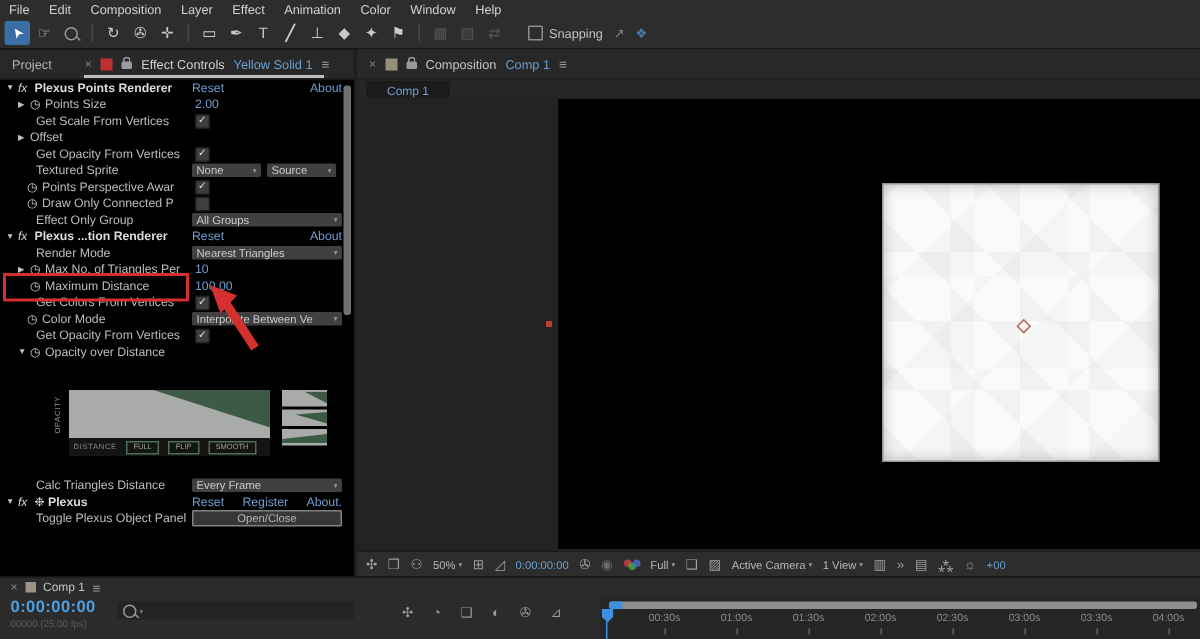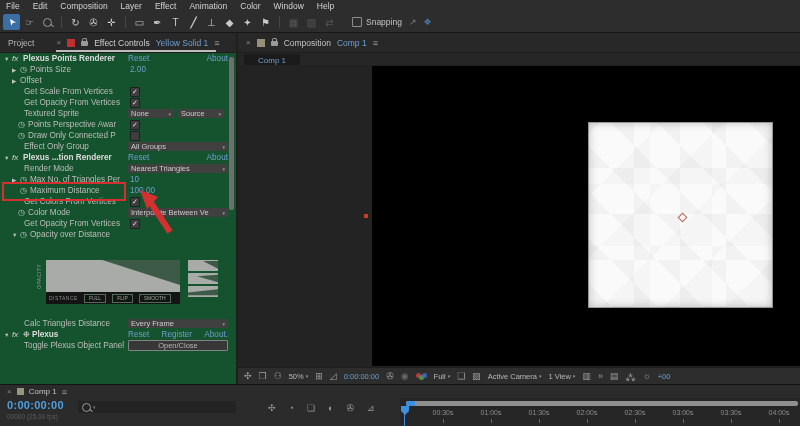--- a/index.html
+++ b/index.html
@@ -22,21 +22,21 @@
   .tool.disabled{color:#565656;}
   [data-name="selection-tool"] .tg{transform:rotate(-125deg);font-size:9px;}
   [data-name="brush-tool"] .tg{font-weight:bold;}
   .sep{width:1px;height:12px;background:#454545;margin:0 4px;}
   .snapping{display:flex;align-items:center;gap:4px;margin-left:14px;font-size:8.5px;color:#c2c2c2;}
   .cbx{width:8px;height:8px;border:1px solid #8f8f8f;border-radius:1px;background:transparent;}
   .snapicon{font-size:9px;color:#7d7d7d;margin-left:7px;}
   .snapicon.accent{color:#4a7ab0;}
 
   
-  .panel{position:absolute;background:#14532d;}
+  .panel{position:absolute;background:#000000;}
   .tabbar{height:19px;background:#282828;display:flex;align-items:center;font-size:8.5px;
           color:#b5b5b5;padding:0 8px;gap:6px;position:relative;border-bottom:1px solid #1d1d1d;}
   .tab-x{color:#8a8a8a;font-size:8px;}
   .swatch{width:8px;height:8px;flex:none;}
   .lock{width:7px;height:5px;background:#9a9a9a;border-radius:1px;position:relative;margin-top:2px;flex:none;}
   .lock::before{content:"";position:absolute;left:1px;top:-3px;width:3px;height:3px;
                 border:1px solid #9a9a9a;border-bottom:none;border-radius:2px 2px 0 0;}
   .blue{color:#6e9ecf;}
   .hamb{color:#9a9a9a;font-size:9px;}
   .tab-underline{position:absolute;left:56px;bottom:0;width:160px;height:2px;background:#bdbdbd;}
@@ -241,29 +241,29 @@
             <span data-name="about-link">About</span>
           </div>
         </div>
         <div class="row" data-name="row-points-size">
           <span class="sp" data-name="indent-spacer" style="width: 8px;"></span>
           <span class="tw" data-name="twirl-icon">▶</span>
           <span class="sw" data-name="stopwatch-icon">◷</span>
           <span class="lbl" data-name="property-label">Points Size</span>
           <span class="val" data-name="property-value">2.00</span>
         </div>
+        <div class="row" data-name="row-get-scale-from-vertices">
+          <span class="sp" data-name="indent-spacer" style="width: 20px;"></span>
+          <span class="lbl" data-name="property-label">Get Scale From Vertices</span>
+          <span class="chk" data-name="checkbox">✓</span>
+        </div>
         <div class="row" data-name="row-offset">
           <span class="sp" data-name="indent-spacer" style="width: 8px;"></span>
           <span class="tw" data-name="twirl-icon">▶</span>
           <span class="lbl" data-name="property-label">Offset</span>
-        </div>
-        <div class="row" data-name="row-get-scale-from-vertices">
-          <span class="sp" data-name="indent-spacer" style="width: 20px;"></span>
-          <span class="lbl" data-name="property-label">Get Scale From Vertices</span>
-          <span class="chk" data-name="checkbox">✓</span>
         </div>
         <div class="row" data-name="row-get-opacity-from-vertices">
           <span class="sp" data-name="indent-spacer" style="width: 20px;"></span>
           <span class="lbl" data-name="property-label">Get Opacity From Vertices</span>
           <span class="chk" data-name="checkbox">✓</span>
         </div>
         <div class="row" data-name="row-textured-sprite">
           <span class="sp" data-name="indent-spacer" style="width: 20px;"></span>
           <span class="lbl" data-name="property-label">Textured Sprite</span>
           <div class="dd" data-name="dropdown" style="width: 46px; left: 128px;">

